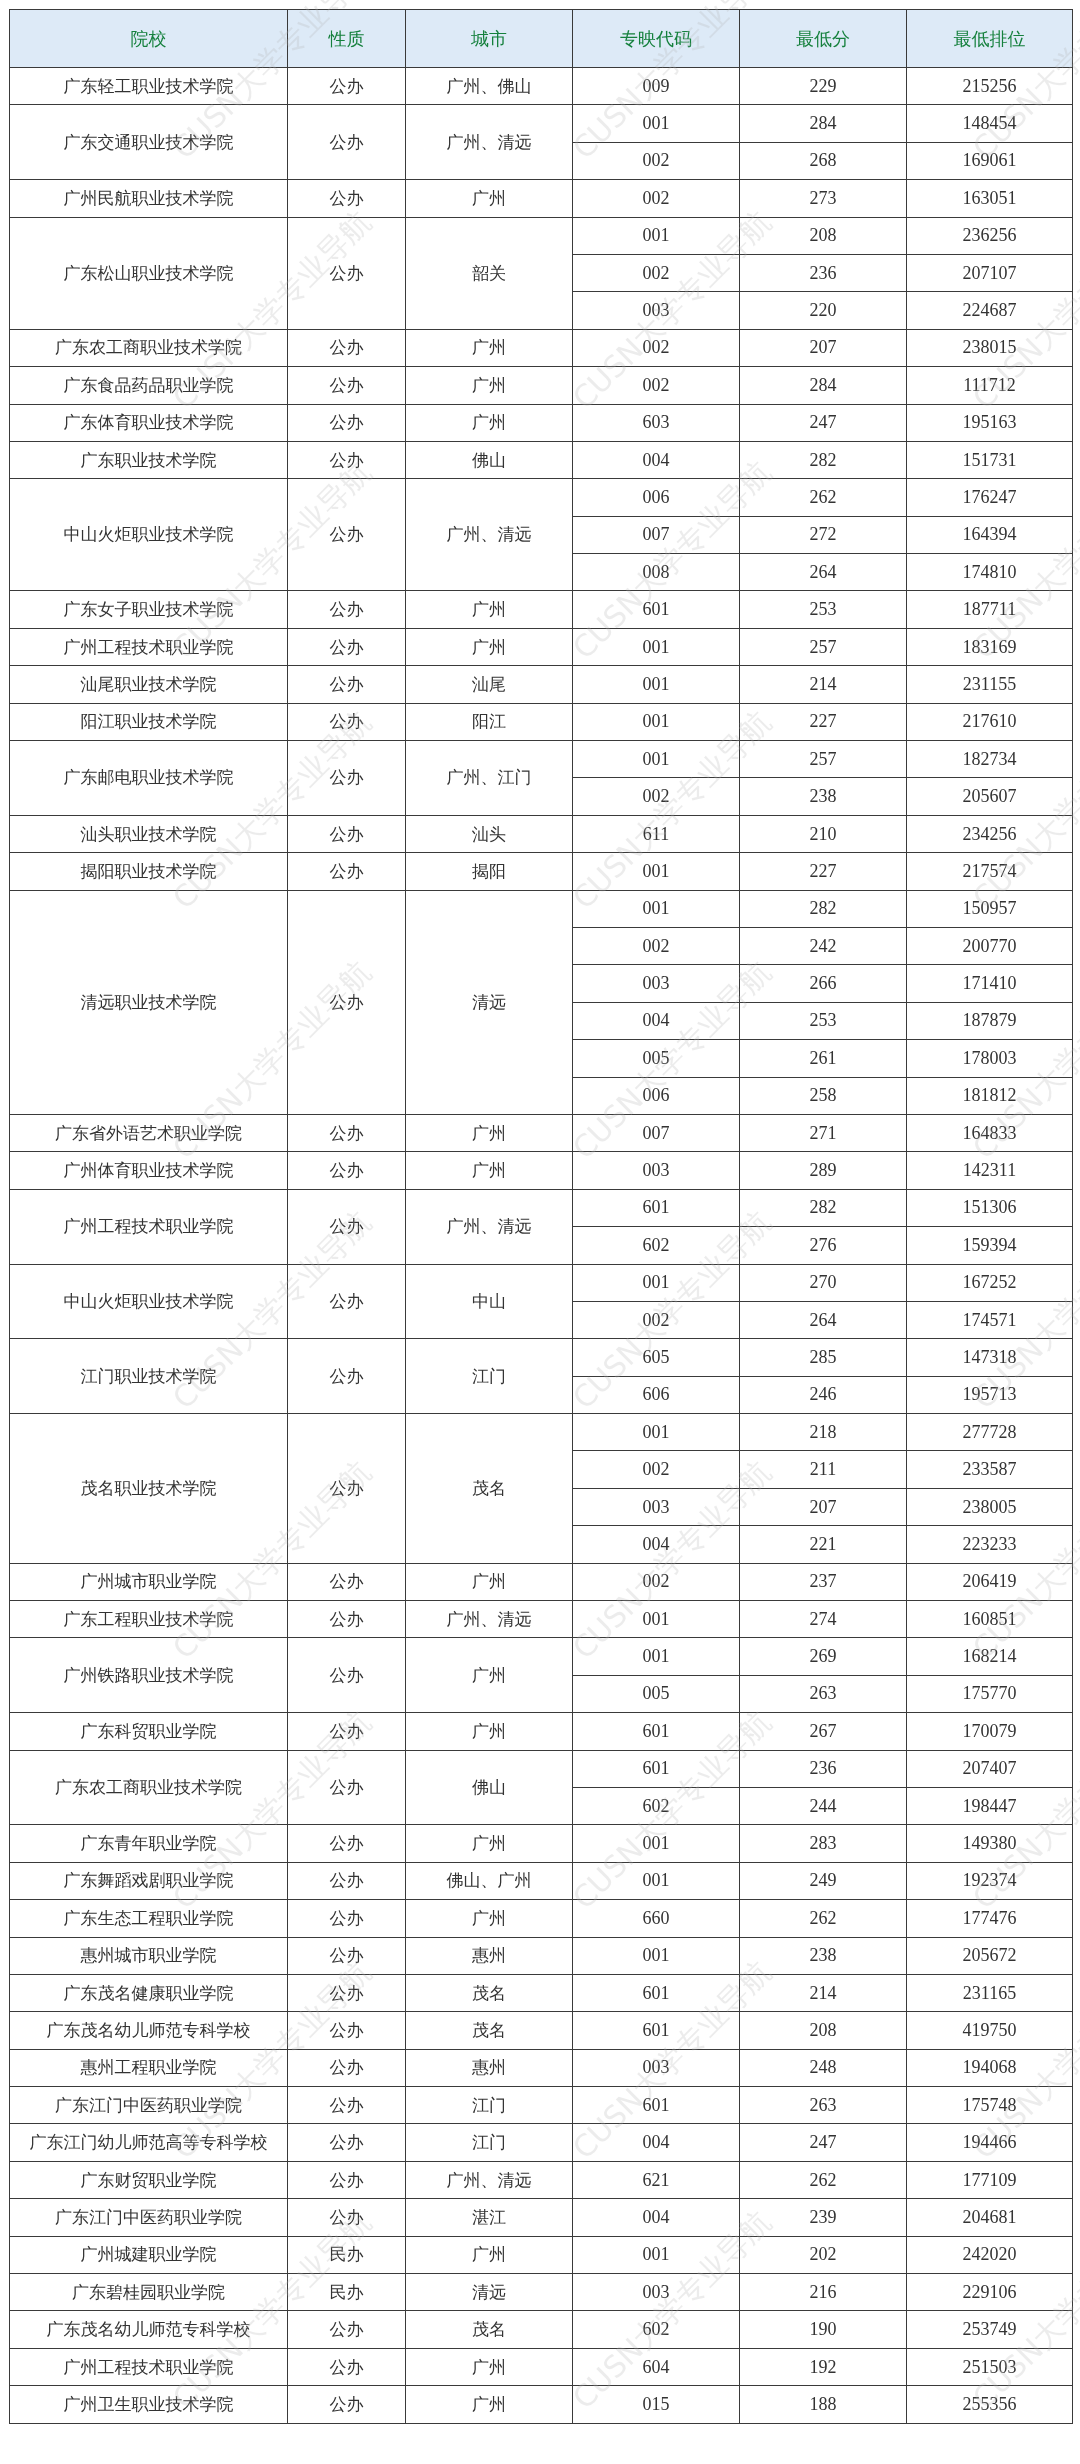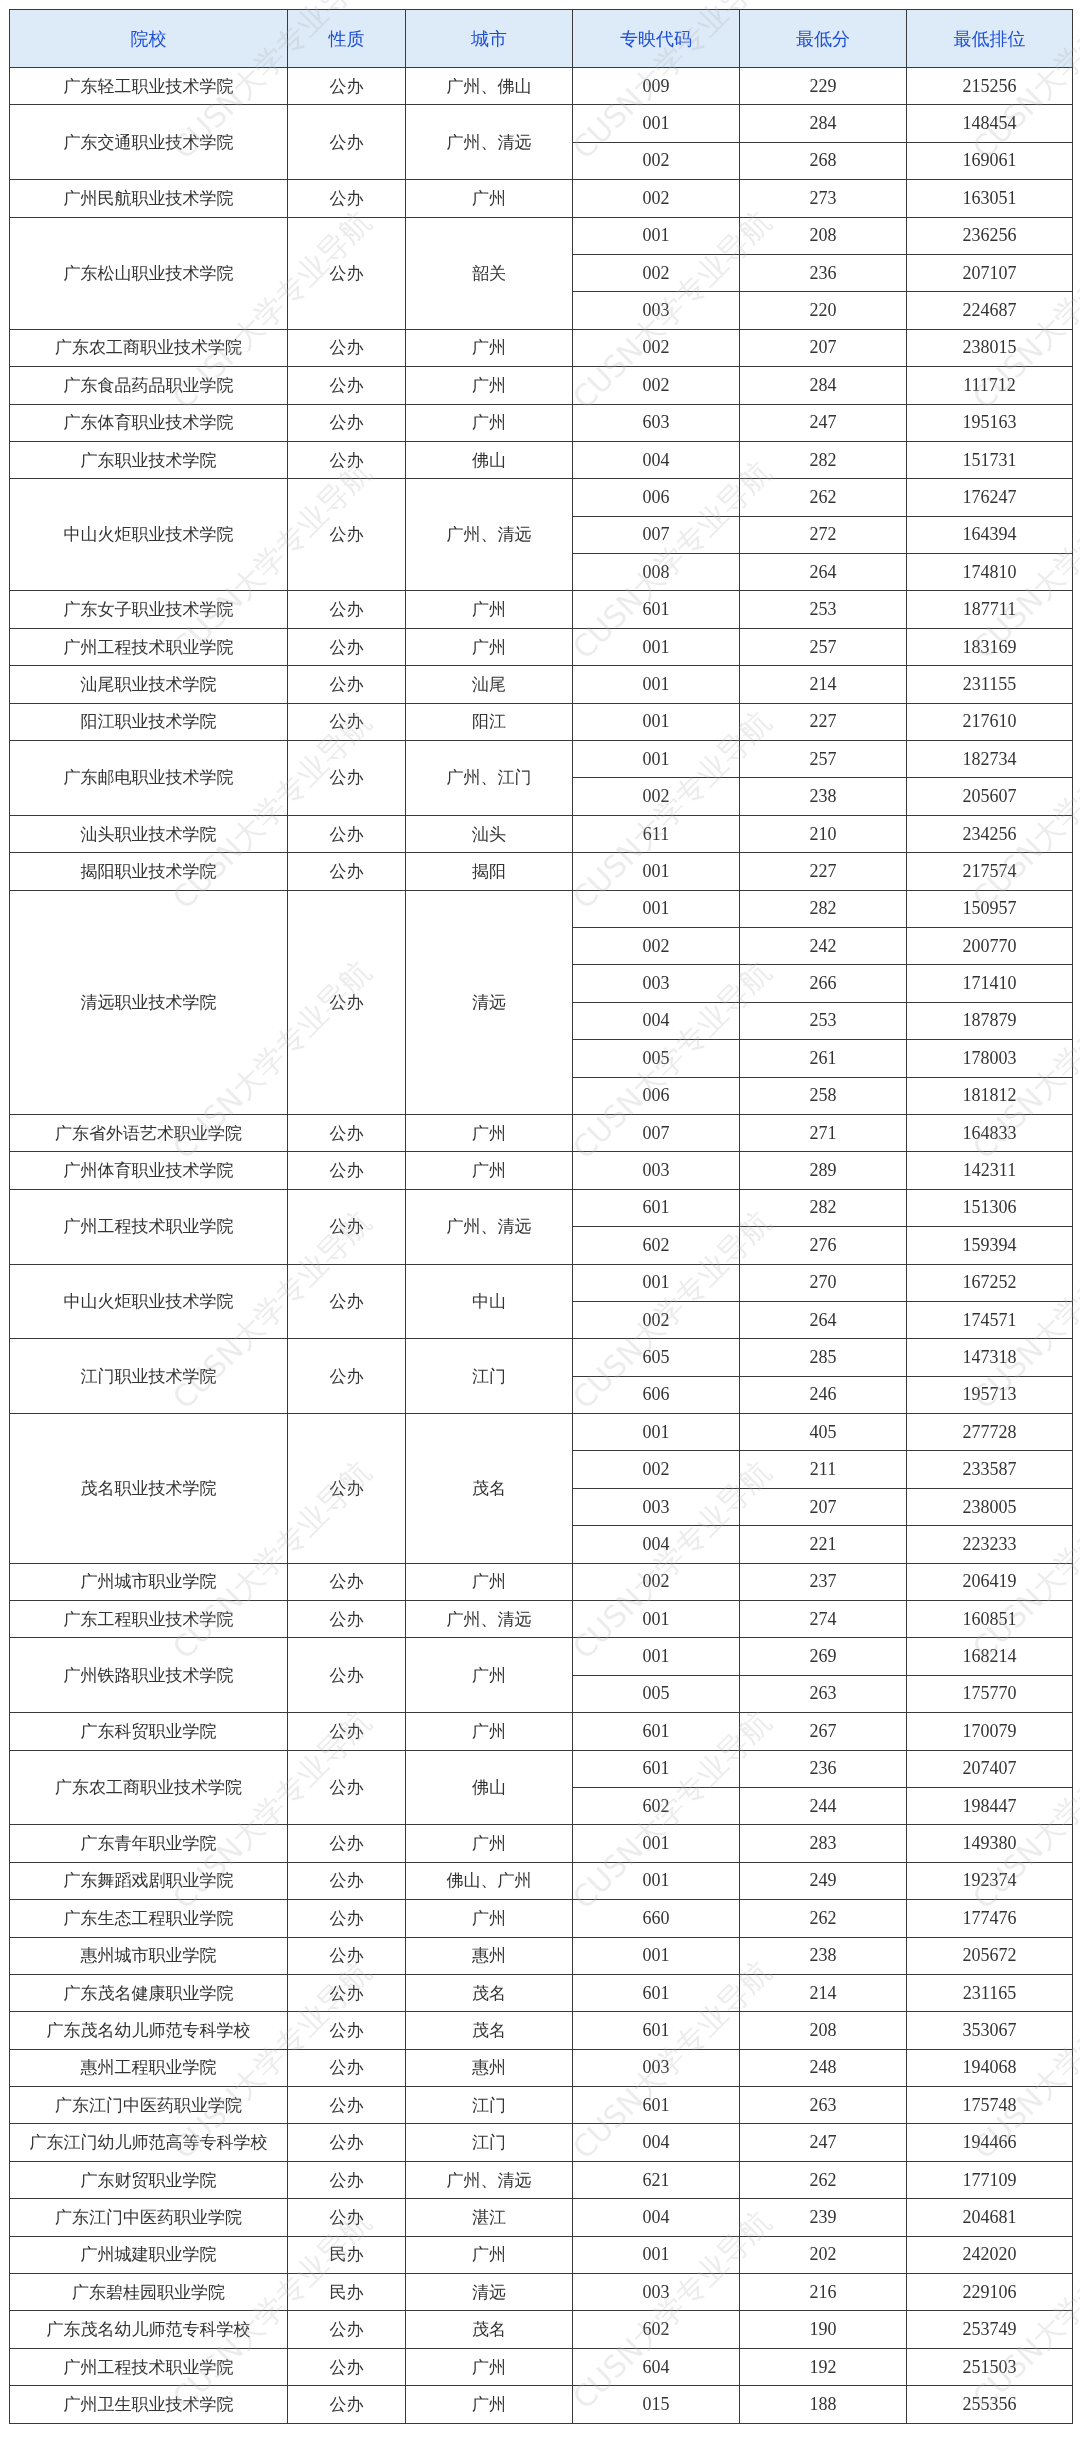--- a/index.html
+++ b/index.html
@@ -2,21 +2,21 @@
 <html><head>
 <meta charset="utf-8">
 <style>
   html, body { margin: 0; padding: 0; background: #ffffff; }
   body { width: 1080px; height: 2464px; position: relative; overflow: hidden;
          font-family: "DejaVu Serif", "Liberation Serif", serif; color: #333333; }
   #tbl { position: absolute; left: 9px; top: 9px; width: 1063px; border-collapse: collapse;
          table-layout: fixed; font-size: 17px; }
   #tbl th, #tbl td { border: 1.5px solid #3a3a3a; text-align: center; vertical-align: middle;
          padding: 0; overflow: hidden; white-space: nowrap; }
-  #tbl th { background: #ddeaf7; height: 57px; font-weight: normal; font-size: 18px; color: #1d4ed8; }
+  #tbl th { background: #ddeaf7; height: 57px; font-weight: normal; font-size: 18px; color: #15803d; }
   #tbl td { height: 36.4px; background: #fff; }
   #tbl td.num { font-family: "Liberation Serif", "DejaVu Serif", serif; font-size: 18px; }
   .wm { position: absolute; color: rgba(180,180,180,0.25); font-size: 30px; transform: rotate(-45deg);
         pointer-events: none; font-family: "DejaVu Sans", sans-serif; white-space: nowrap; }
 </style>
 </head>
 <body>
 
 <table id="tbl">
   <colgroup>
@@ -282,21 +282,21 @@
       <tr>
         <td class="num">606</td>
         <td class="num">246</td>
         <td class="num">195713</td>
       </tr>
       <tr>
         <td rowspan="4">茂名职业技术学院</td>
         <td rowspan="4">公办</td>
         <td rowspan="4">茂名</td>
         <td class="num">001</td>
-        <td class="num">405</td>
+        <td class="num">218</td>
         <td class="num">277728</td>
       </tr>
       <tr>
         <td class="num">002</td>
         <td class="num">211</td>
         <td class="num">233587</td>
       </tr>
       <tr>
         <td class="num">003</td>
         <td class="num">207</td>
@@ -396,21 +396,21 @@
         <td class="num">601</td>
         <td class="num">214</td>
         <td class="num">231165</td>
       </tr>
       <tr>
         <td rowspan="1">广东茂名幼儿师范专科学校</td>
         <td rowspan="1">公办</td>
         <td rowspan="1">茂名</td>
         <td class="num">601</td>
         <td class="num">208</td>
-        <td class="num">353067</td>
+        <td class="num">419750</td>
       </tr>
       <tr>
         <td rowspan="1">惠州工程职业学院</td>
         <td rowspan="1">公办</td>
         <td rowspan="1">惠州</td>
         <td class="num">003</td>
         <td class="num">248</td>
         <td class="num">194068</td>
       </tr>
       <tr>

